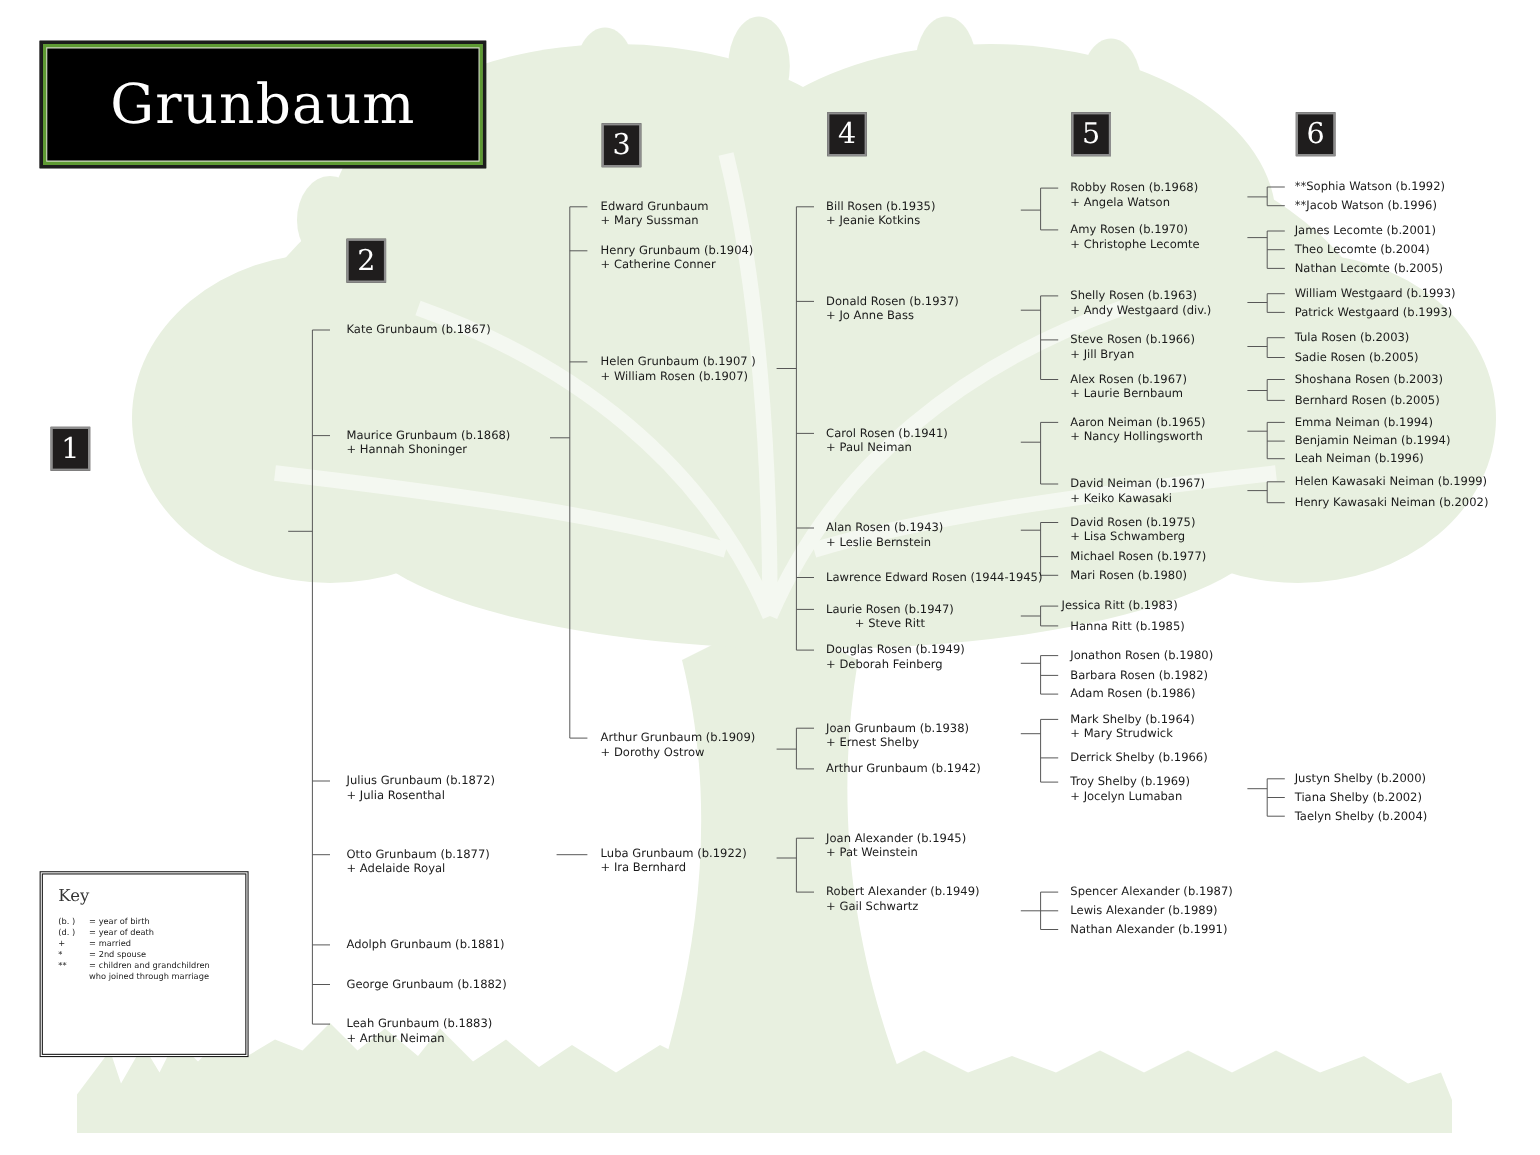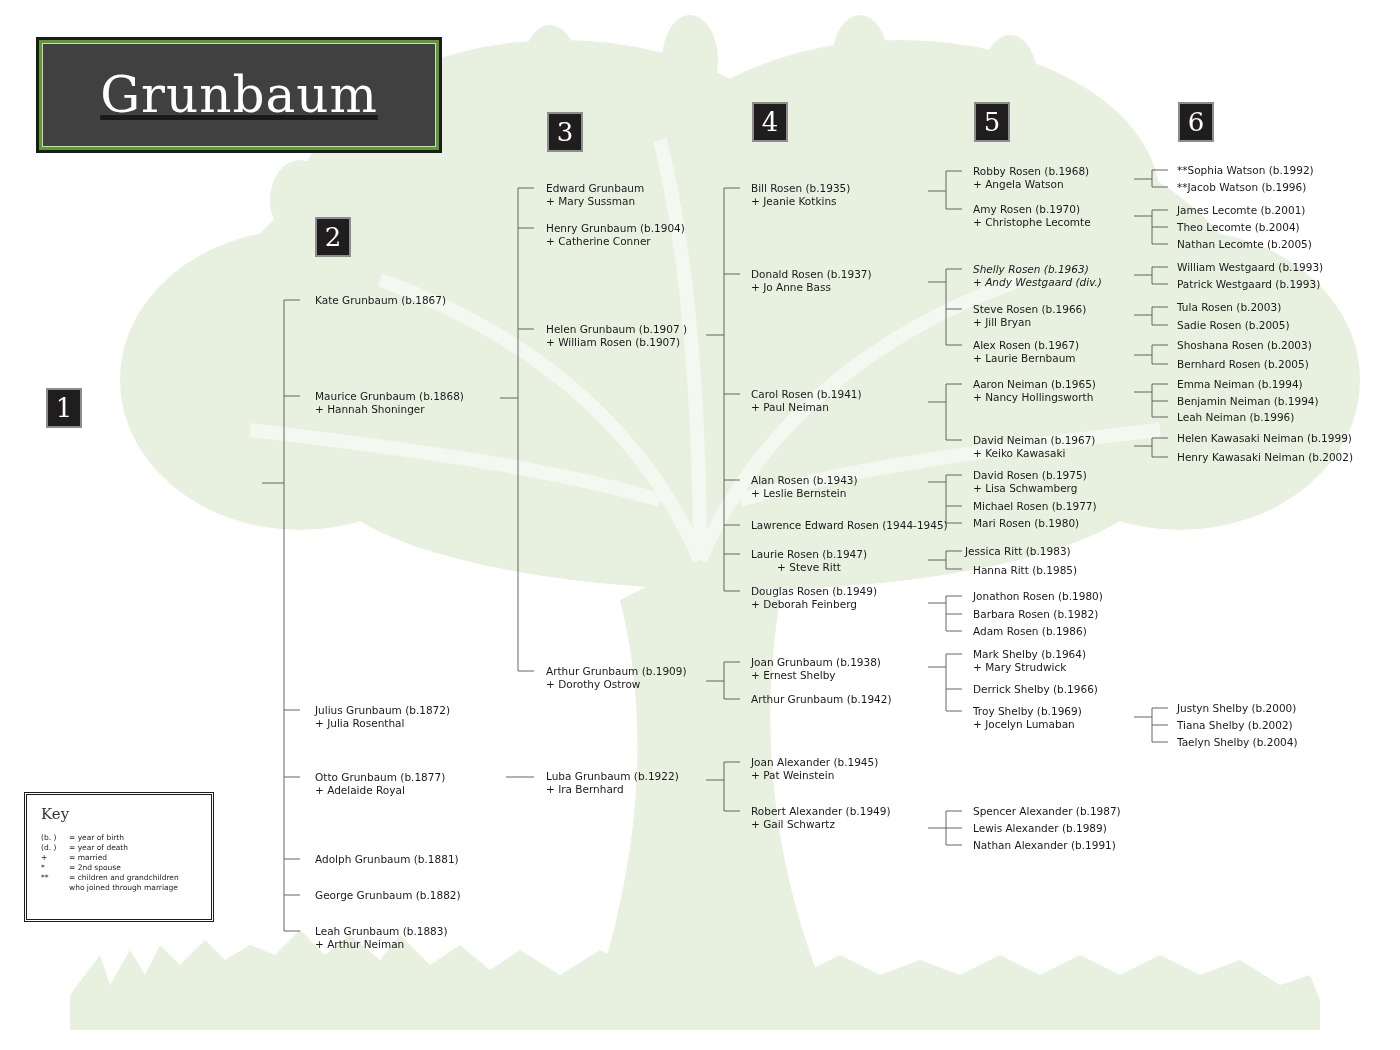--- a/index.html
+++ b/index.html
@@ -3,34 +3,34 @@
 <meta charset="utf-8">
 <style>
   html, body { margin:0; padding:0; }
   body { width:1400px; height:1050px; position:relative; background:#ffffff; overflow:hidden;
          font-family:"DejaVu Sans", "Liberation Sans", sans-serif; color:#1a1a1a; }
   #bg { position:absolute; left:0; top:0; width:1400px; height:1050px; z-index:0; }
   #lines { position:absolute; left:0; top:0; width:1400px; height:1050px; z-index:1; }
   .layer { position:absolute; left:0; top:0; width:1400px; height:1050px; z-index:2; }
 
   .title-box { position:absolute; left:36px; top:37px; width:406px; height:116px;
-    background:#404040; border:3px solid #1c1c1c; box-sizing:border-box;
-    box-shadow: inset 0 0 0 3px #5e9a33, inset 0 0 0 4px #cfd8c3; display:flex; align-items:center; justify-content:center;text-decoration:underline; }
+    background:#000000; border:3px solid #1c1c1c; box-sizing:border-box;
+    box-shadow: inset 0 0 0 3px #5e9a33, inset 0 0 0 4px #cfd8c3; display:flex; align-items:center; justify-content:center; }
   .title-text { color:#ffffff; font-family:"DejaVu Serif", "Liberation Serif", serif; font-size:50px; letter-spacing:1px; font-weight:normal; }
 
   .gen-badge { position:absolute; width:36px; height:40px; background:#1f1d1d; border:2px solid #8d8d8d;
     box-sizing:border-box; color:#ffffff; font-family:"DejaVu Serif", "Liberation Serif", serif;
     font-size:26px; display:flex; align-items:center; justify-content:center; }
 
   .person { position:absolute; font-size:10.5px; line-height:13px; white-space:nowrap; color:#1a1a1a; }
   .person .name { display:block; }
   .person .spouse { display:block; }
   .root { font-size:13.5px; line-height:17px; }
 
-  .key-box { position:absolute; left:24px; top:792px; width:190px; height:130px; background:#ffffff;
+  .key-box { position:absolute; left:36px; top:792px; width:190px; height:169px; background:#ffffff;
     border:3px double #1c1c1c; box-sizing:border-box; padding:10px 14px; }
   .key-title { font-family:"DejaVu Serif", "Liberation Serif", serif; font-size:15px; color:#333; margin-bottom:10px; }
   .key-row { display:flex; font-size:7.5px; line-height:10px; color:#222; }
   .key-sym { width:28px; flex:none; }
 </style>
 </head>
 <body>
 
 <svg id="bg" viewBox="0 0 1400 1050">
   <g fill="#e8f0e0">
@@ -212,21 +212,21 @@
     </div>
 
   <div class="person" style="left:973px;top:165px;">
       <span class="name">Robby Rosen (b.1968)</span>
       <span class="spouse">+ Angela Watson</span>
     </div>
   <div class="person" style="left:973px;top:203px;">
       <span class="name">Amy Rosen (b.1970)</span>
       <span class="spouse">+ Christophe Lecomte</span>
     </div>
-  <div class="person" style="left:973px;top:263px;font-style:italic;">
+  <div class="person" style="left:973px;top:263px;">
       <span class="name">Shelly Rosen (b.1963)</span>
       <span class="spouse">+ Andy Westgaard (div.)</span>
     </div>
   <div class="person" style="left:973px;top:303px;">
       <span class="name">Steve Rosen (b.1966)</span>
       <span class="spouse">+ Jill Bryan</span>
     </div>
   <div class="person" style="left:973px;top:339px;">
       <span class="name">Alex Rosen (b.1967)</span>
       <span class="spouse">+ Laurie Bernbaum</span>

